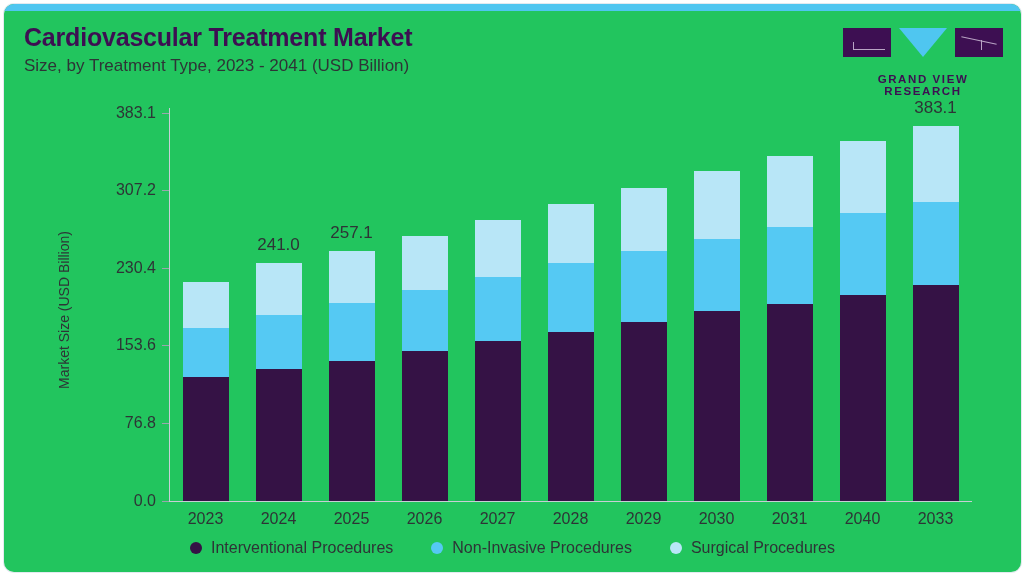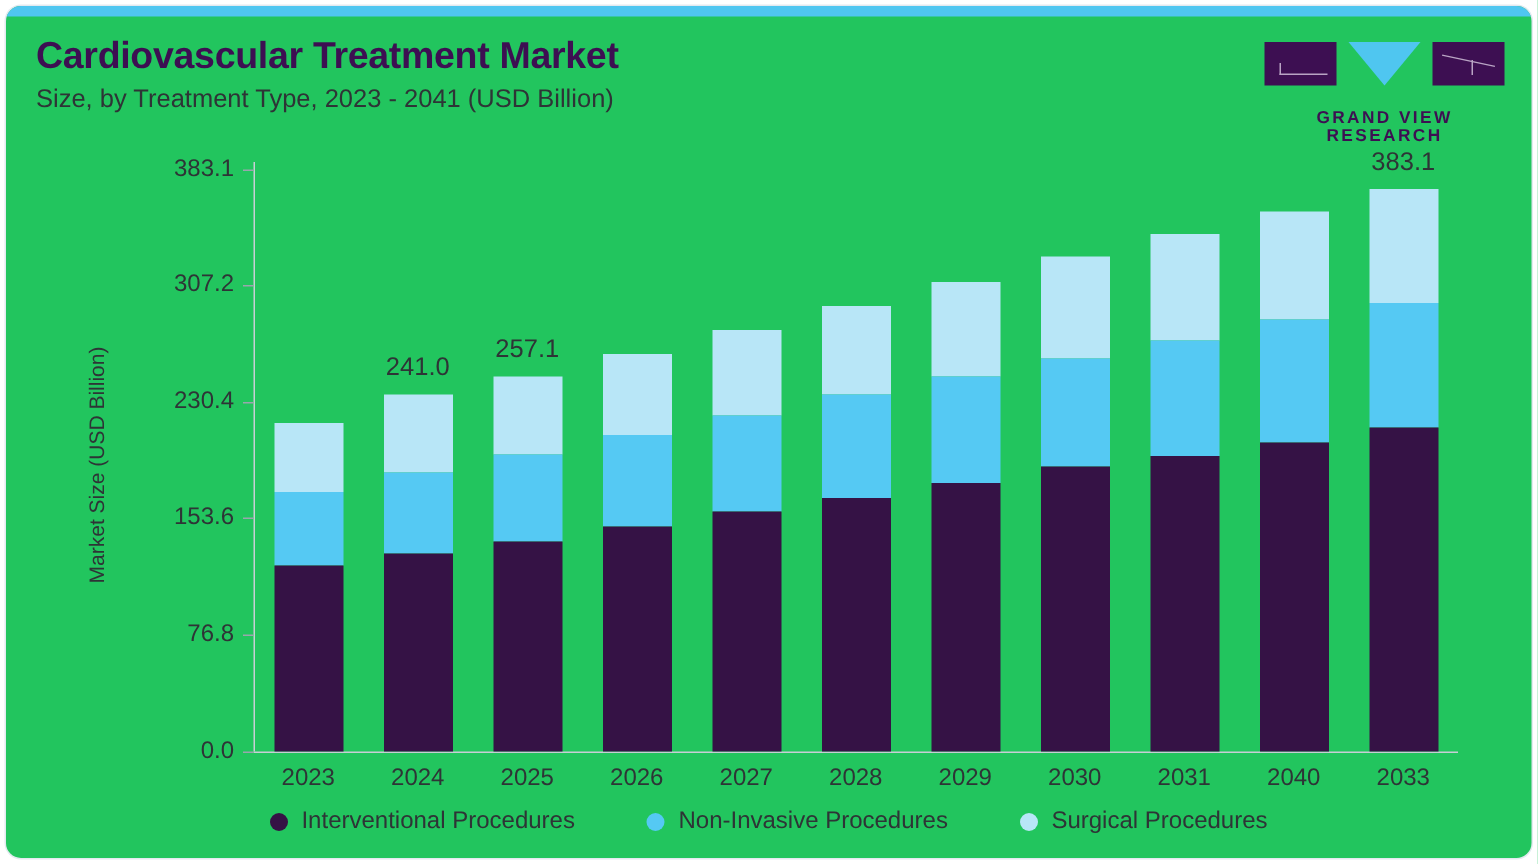--- a/index.html
+++ b/index.html
@@ -193,21 +193,21 @@
 
   
   #legend {
     position: absolute;
     left: 0;
     top: 535px;
     width: 1017px;
     display: flex;
     justify-content: center;
     align-items: center;
-    gap: 48px;
+    gap: 38px;
   }
   .legend-item {
     display: flex;
     align-items: center;
     gap: 9px;
     font-size: 16px;
     color: #2e3436;
     white-space: nowrap;
   }
   .legend-dot {

